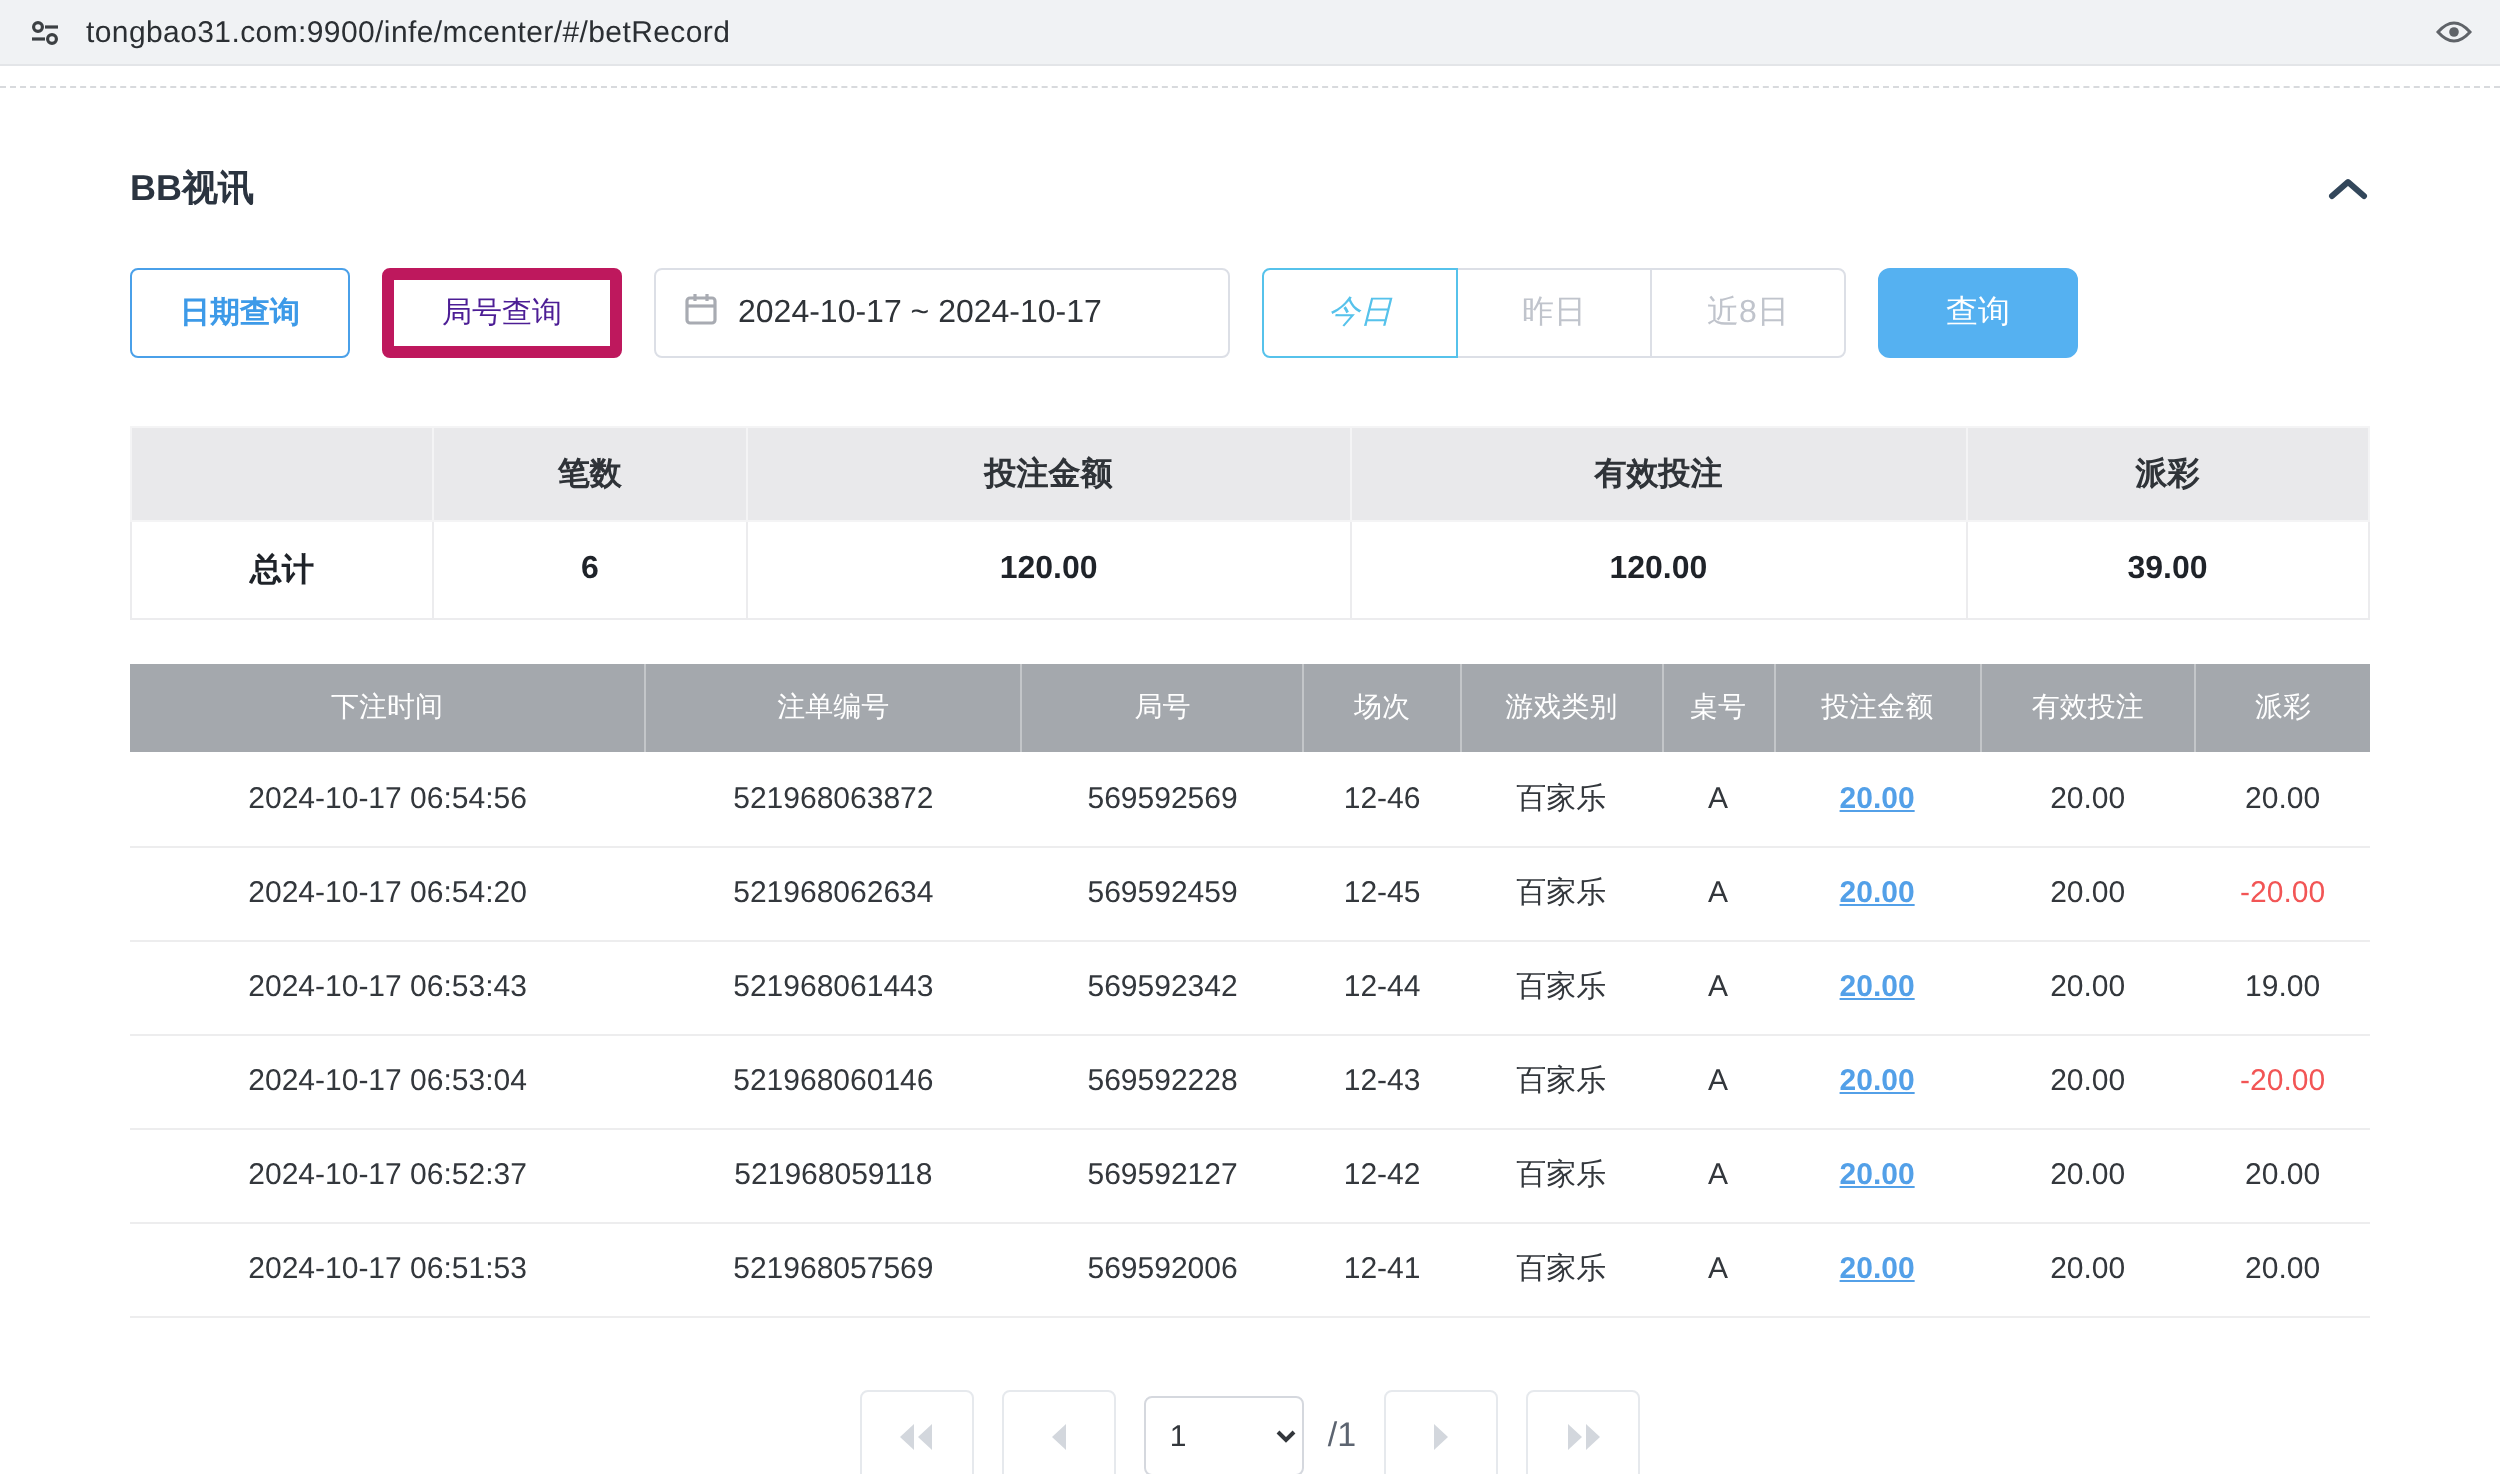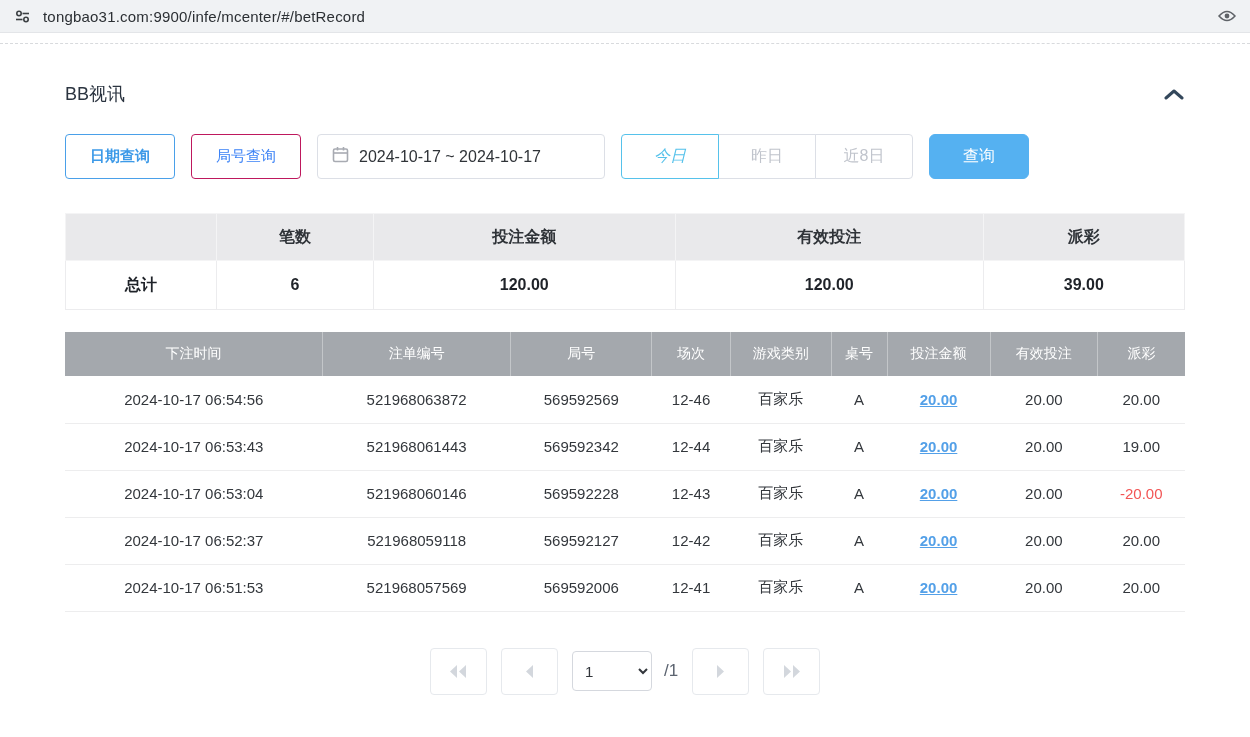--- a/index.html
+++ b/index.html
@@ -31,21 +31,21 @@
     margin-top: 10px;
   }
   
   .content { padding: 0 65px 30px 65px; }
   .page-header {
     margin-top: 38px;
     display: flex;
     align-items: center;
     justify-content: space-between;
   }
-  .page-title { font-size: 18px; font-weight: normal; color: #2b3440; }
+  .page-title { font-size: 18px; font-weight: bold; color: #2b3440; }
   
   .filter-row {
     margin-top: 28px;
     display: flex;
     align-items: center;
     gap: 16px;
   }
   .btn {
     height: 45px;
     padding: 0 24px;
@@ -54,22 +54,22 @@
     font-size: 15px;
     cursor: pointer;
   }
   .btn.outline-blue {
     border: 1px solid #4aa0e9;
     color: #3d9ae8;
     font-weight: bold;
     font-family: Liberation Serif, serif;
   }
   .btn.outline-gray {
-    border: 1px solid #be185d;
-    color: #3b82f6;
+    border: 6px solid #be185d;
+    color: #4c1d95;
     text-align: center;
   }
   .date-input {
     height: 45px;
     min-width: 288px;
     border: 1px solid #dcdfe6;
     border-radius: 4px;
     display: flex;
     align-items: center;
     gap: 10px;
@@ -290,20 +290,31 @@
         <td>521968063872</td>
         <td>569592569</td>
         <td>12-46</td>
         <td>百家乐</td>
         <td>A</td>
         <td class="link">20.00</td>
         <td>20.00</td>
         <td>20.00</td>
       </tr>
       <tr>
+        <td>2024-10-17 06:54:20</td>
+        <td>521968062634</td>
+        <td>569592459</td>
+        <td>12-45</td>
+        <td>百家乐</td>
+        <td>A</td>
+        <td class="link">20.00</td>
+        <td>20.00</td>
+        <td class="negative">-20.00</td>
+      </tr>
+      <tr>
         <td>2024-10-17 06:53:43</td>
         <td>521968061443</td>
         <td>569592342</td>
         <td>12-44</td>
         <td>百家乐</td>
         <td>A</td>
         <td class="link">20.00</td>
         <td>20.00</td>
         <td>19.00</td>
       </tr>

